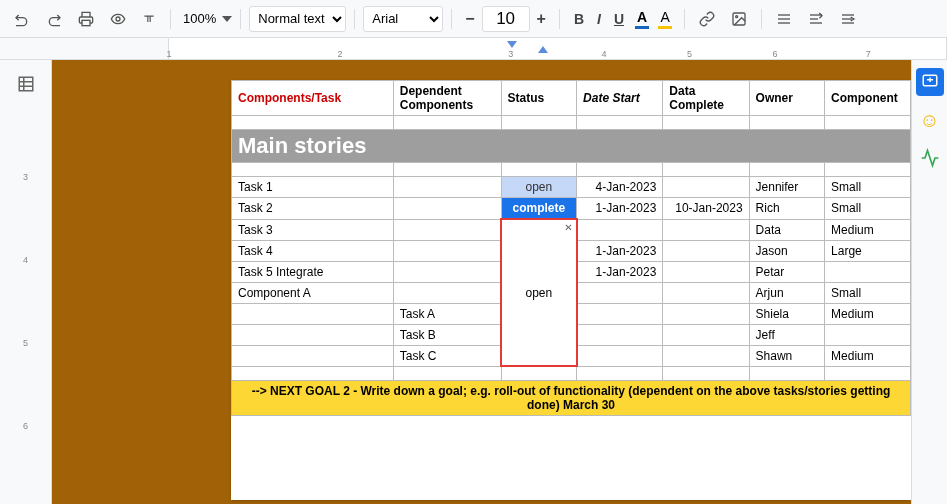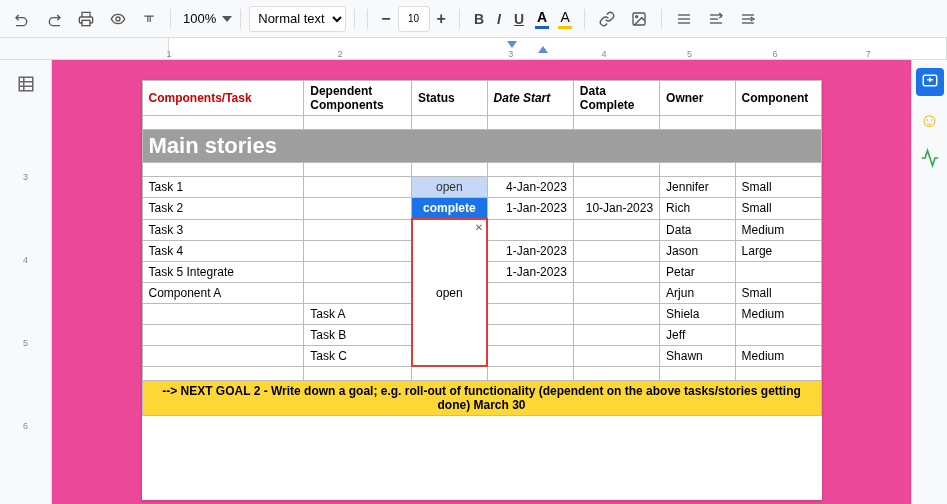--- a/index.html
+++ b/index.html
@@ -57,25 +57,25 @@
     .zoom-val {
       font-size: 13px;
       padding: 2px 4px;
     }
     .font-size-area {
       display: flex;
       align-items: center;
       gap: 2px;
     }
     .font-size-input {
-      width: 32px;
+      width: 48px;
       border: 1px solid #dadce0;
       border-radius: 3px;
       text-align: center;
-      font-size: 10px;
+      font-size: 17px;
       height: 26px;
     }
     .toolbar-format-btns {
       display: flex;
       align-items: center;
       gap: 1px;
     }
     .fmt-btn {
       background: none;
       border: none;
@@ -167,23 +167,23 @@
     .page-num {
       font-size: 9px;
       color: #888;
     }
 
     
     #doc-area {
       flex: 1;
       overflow: auto;
       display: flex;
-      justify-content: center;
+      justify-content: flex-end;
       padding: 20px 0;
-      background: #ec4899;
+      background: #a16207;
     }
     #document {
       background: white;
       width: 680px;
       min-height: 420px;
       box-shadow: 0 1px 3px rgba(0,0,0,0.2);
       padding: 0;
       position: relative;
     }
 
@@ -311,20 +311,23 @@
   </div>
 
   <div class="toolbar-separator"></div>
 
   <select class="toolbar-select">
     <option>Normal text</option>
   </select>
 
   <div class="toolbar-separator"></div>
 
+  <select class="toolbar-select" style="width:80px;">
+    <option>Arial</option>
+  </select>
 
   <div class="toolbar-separator"></div>
 
   <div class="font-size-area">
     <button class="toolbar-btn" style="font-size:16px; font-weight:bold; padding:2px 5px;">−</button>
     <input class="font-size-input" type="text" value="10" style="">
     <button class="toolbar-btn" style="font-size:16px; font-weight:bold; padding:2px 5px;">+</button>
   </div>
 
   <div class="toolbar-separator"></div>

